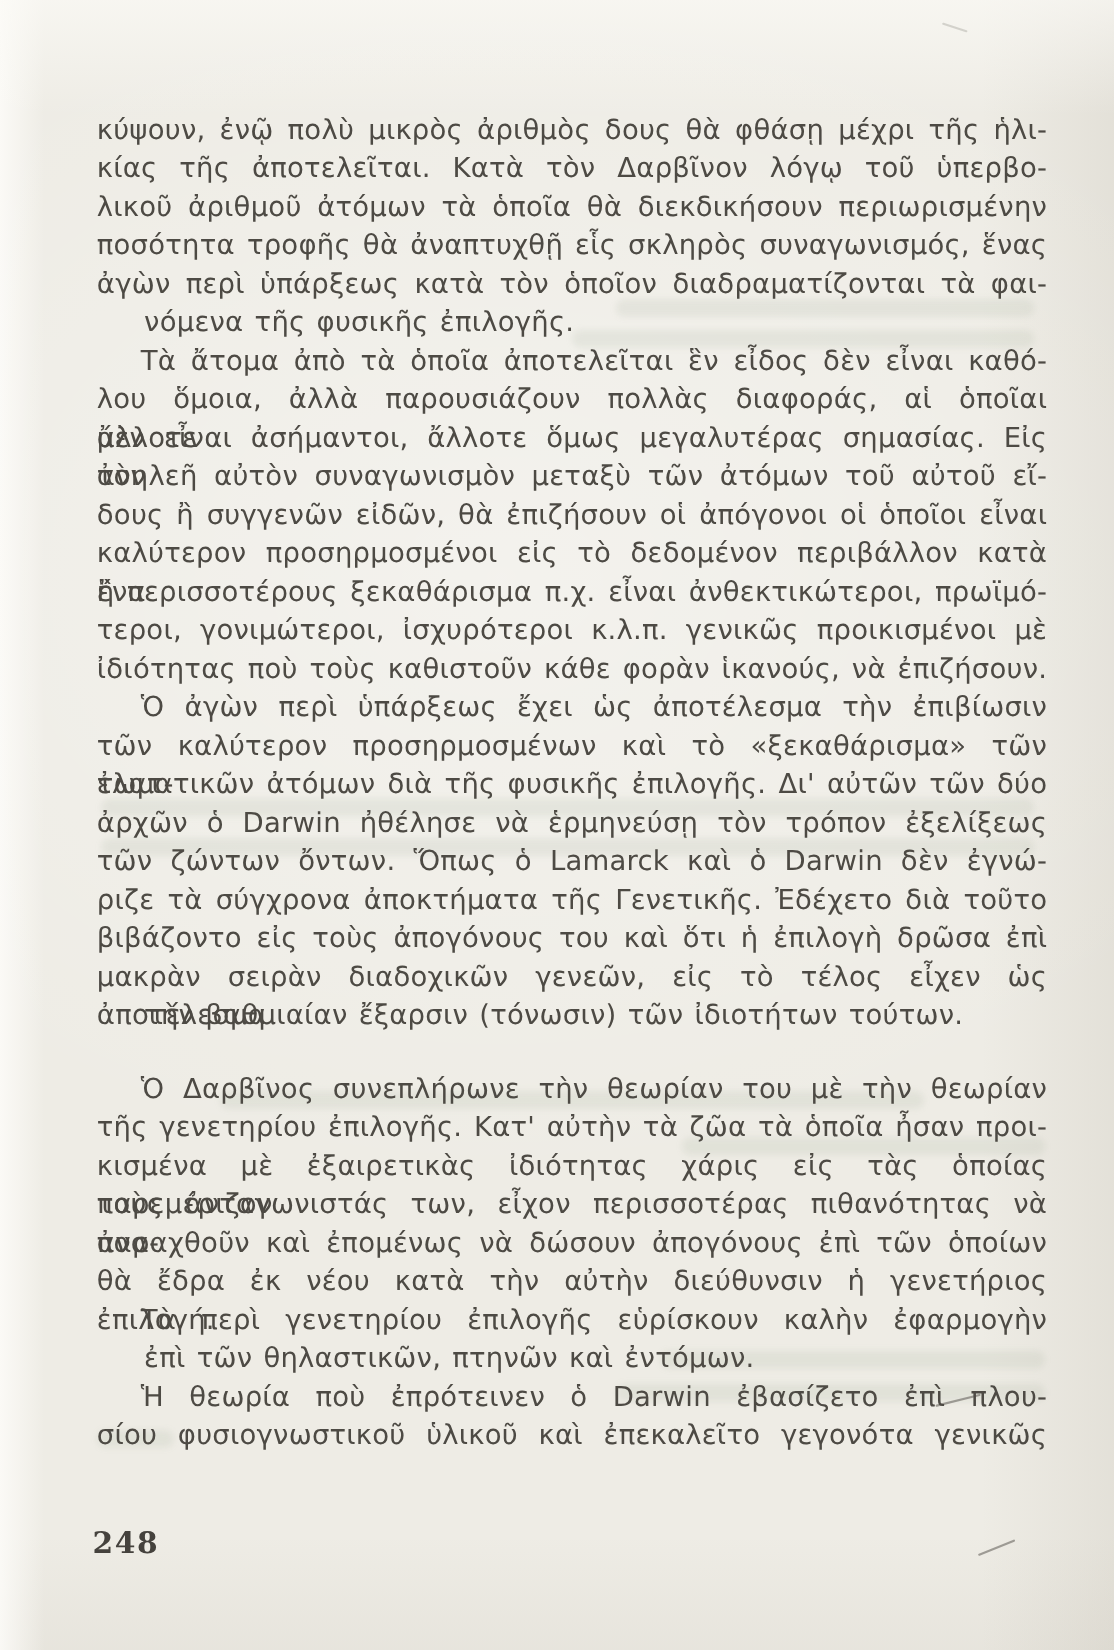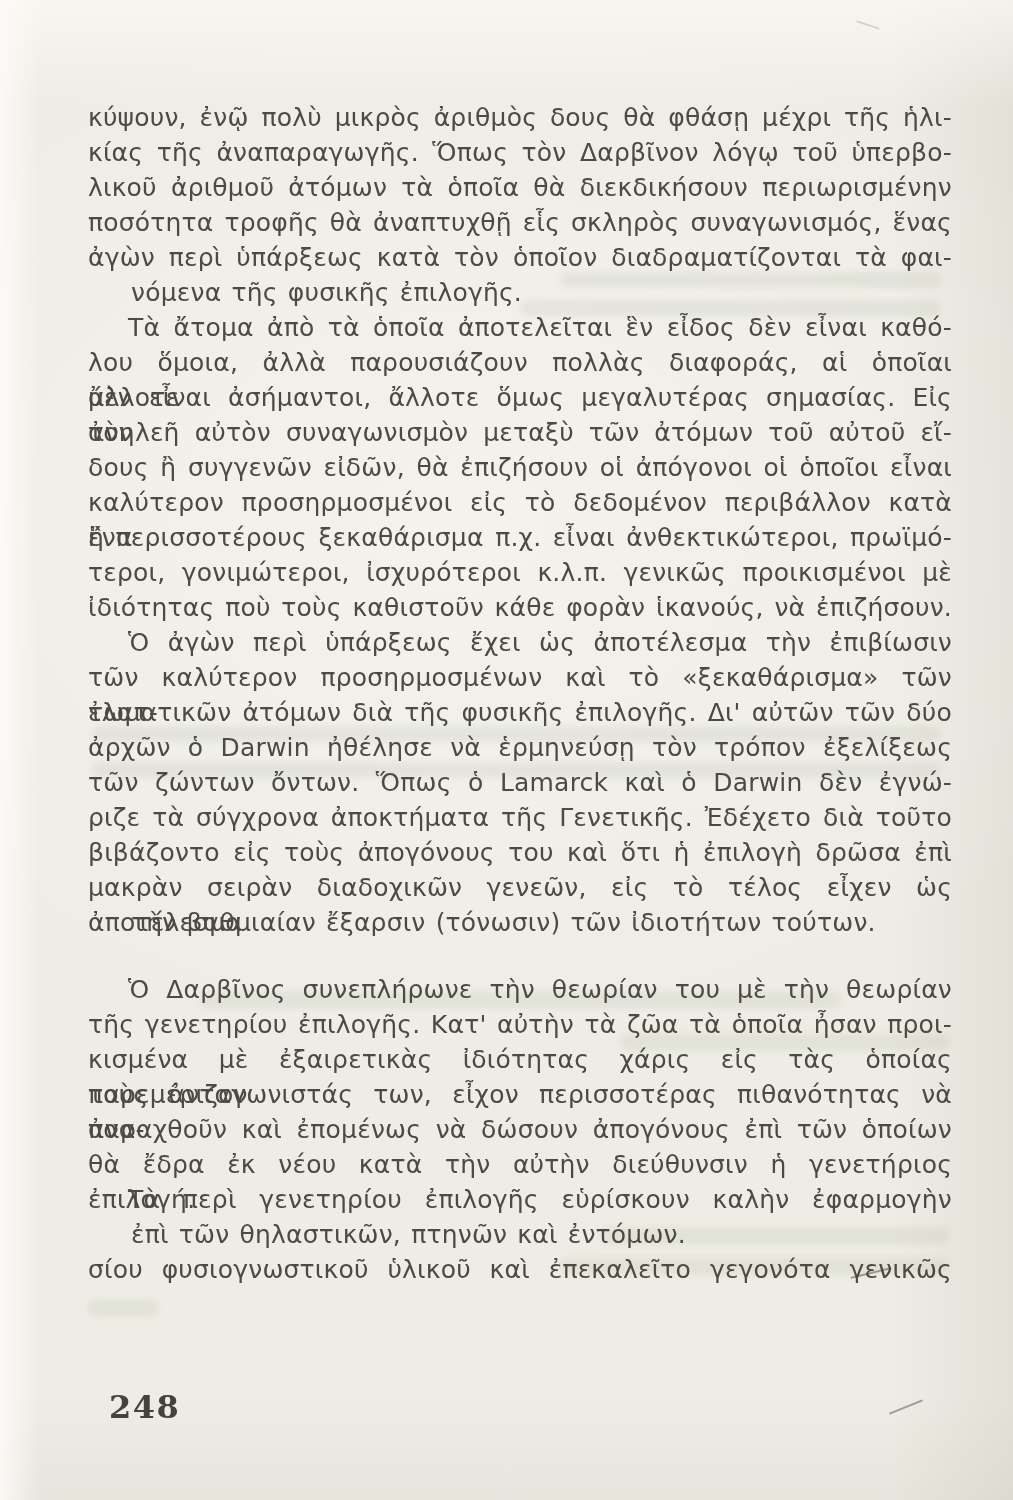--- a/index.html
+++ b/index.html
@@ -30,23 +30,23 @@
   .line{
     height:35px;
     overflow:visible;
     text-align:justify;
     text-align-last:justify;
   }
   .line.end{text-align-last:left;margin-left:43px;}
   .line.indent{text-indent:40px;}
   .page-number{
     position:absolute;
-    left:109px;top:1388px;
+    left:84px;top:1388px;
     font-family:"DejaVu Serif", serif;
-    font-size:32px;
+    font-size:27px;
     font-weight:600;
     letter-spacing:1.5px;
     color:#45423d;
   }
   
   .ghost{
     position:absolute;
     height:16px;
     border-radius:8px;
     background:rgba(128,146,116,.11);
@@ -76,21 +76,21 @@
   <div class="ghost" style="left:88px;top:1300px;width:70px;"></div>
 
   <div class="scratch" style="left:856px;top:24px;width:24px;transform:rotate(18deg);opacity:.4;"></div>
   <div class="scratch" style="left:850px;top:1272px;width:42px;transform:rotate(-14deg);"></div>
   <div class="scratch" style="left:888px;top:1406px;width:36px;transform:rotate(-22deg);"></div>
 
   <div class="text-block">
 
     <div class="para">
       <div class="line">κύψουν, ἐνῷ πολὺ μικρὸς ἀριθμὸς δους θὰ φθάσῃ μέχρι τῆς ἡλι-</div>
-      <div class="line">κίας τῆς ἀναπαραγωγῆς. Ὅπως τὸν Δαρβῖνον λόγῳ τοῦ ὑπερβο-</div>
+      <div class="line">κίας τῆς ἀποτελεῖται. Κατὰ τὸν Δαρβῖνον λόγῳ τοῦ ὑπερβο-</div>
       <div class="line">λικοῦ ἀριθμοῦ ἀτόμων τὰ ὁποῖα θὰ διεκδικήσουν περιωρισμένην</div>
       <div class="line">ποσότητα τροφῆς θὰ ἀναπτυχθῇ εἷς σκληρὸς συναγωνισμός, ἕνας</div>
       <div class="line">ἀγὼν περὶ ὑπάρξεως κατὰ τὸν ὁποῖον διαδραματίζονται τὰ φαι-</div>
       <div class="line end">νόμενα τῆς φυσικῆς ἐπιλογῆς.</div>
     </div>
 
     <div class="para">
       <div class="line indent">Τὰ ἄτομα ἀπὸ τὰ ὁποῖα ἀποτελεῖται ἓν εἶδος δὲν εἶναι καθό-</div>
       <div class="line">λου ὅμοια, ἀλλὰ παρουσιάζουν πολλὰς διαφοράς, αἱ ὁποῖαι ἄλλοτε</div>
       <div class="line">μὲν εἶναι ἀσήμαντοι, ἄλλοτε ὅμως μεγαλυτέρας σημασίας. Εἰς τὸν</div>
@@ -122,20 +122,21 @@
       <div class="line">παραχθοῦν καὶ ἐπομένως νὰ δώσουν ἀπογόνους ἐπὶ τῶν ὁποίων</div>
       <div class="line">θὰ ἔδρα ἐκ νέου κατὰ τὴν αὐτὴν διεύθυνσιν ἡ γενετήριος ἐπιλογή.</div>
     </div>
 
     <div class="para">
       <div class="line indent">Τὰ περὶ γενετηρίου ἐπιλογῆς εὑρίσκουν καλὴν ἐφαρμογὴν</div>
       <div class="line end">ἐπὶ τῶν θηλαστικῶν, πτηνῶν καὶ ἐντόμων.</div>
     </div>
 
     <div class="para">
+      <div class="line indent">Ἡ θεωρία ποὺ ἐπρότεινεν ὁ Darwin ἐβασίζετο ἐπὶ πλου-</div>
       <div class="line">σίου φυσιογνωστικοῦ ὑλικοῦ καὶ ἐπεκαλεῖτο γεγονότα γενικῶς</div>
     </div>
 
   </div>
 
   <div class="page-number">248</div>
 
 </div>
 
 </body></html>

